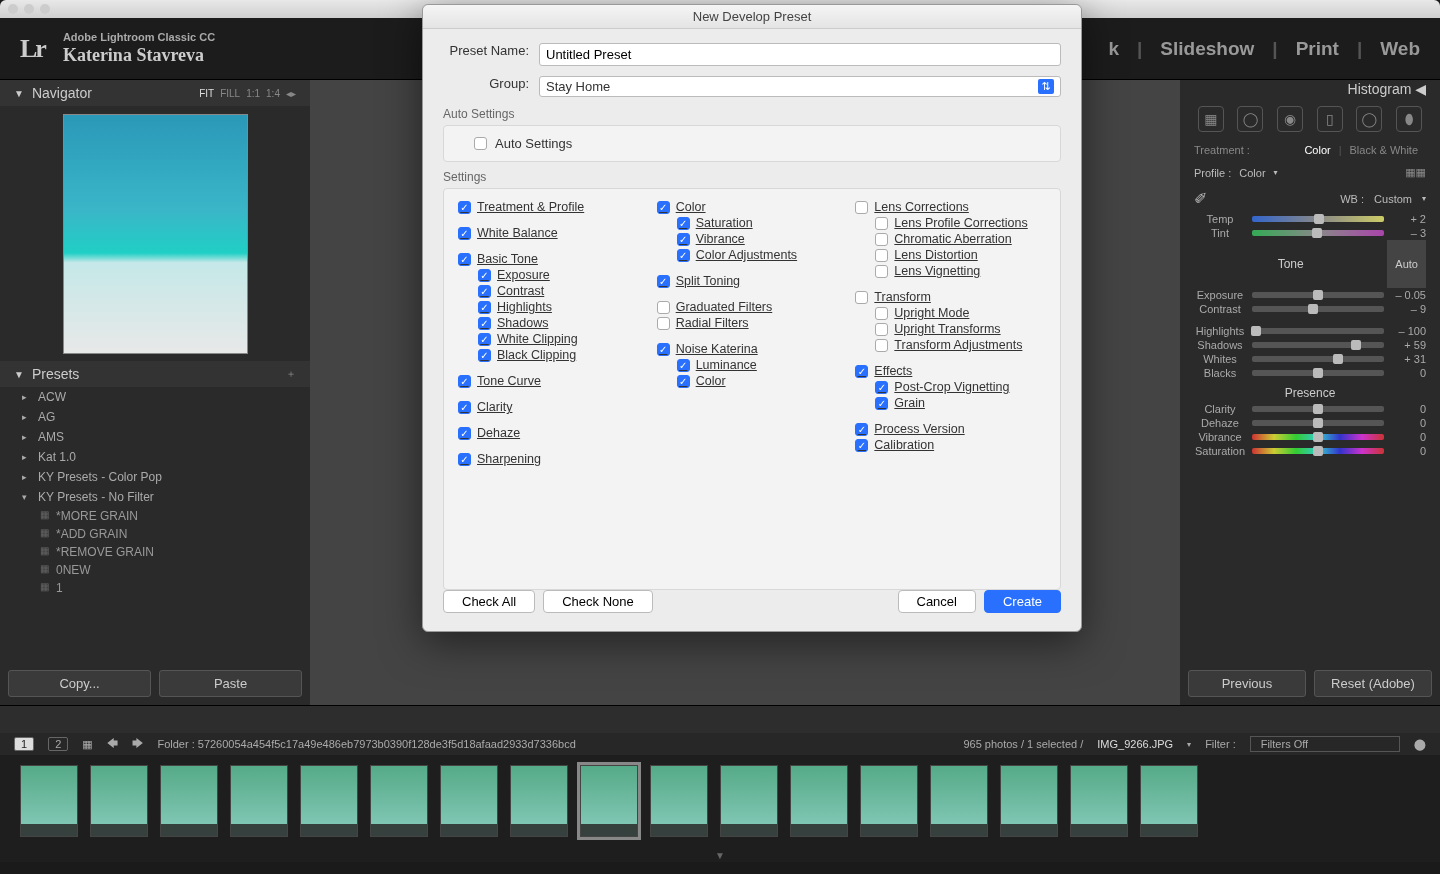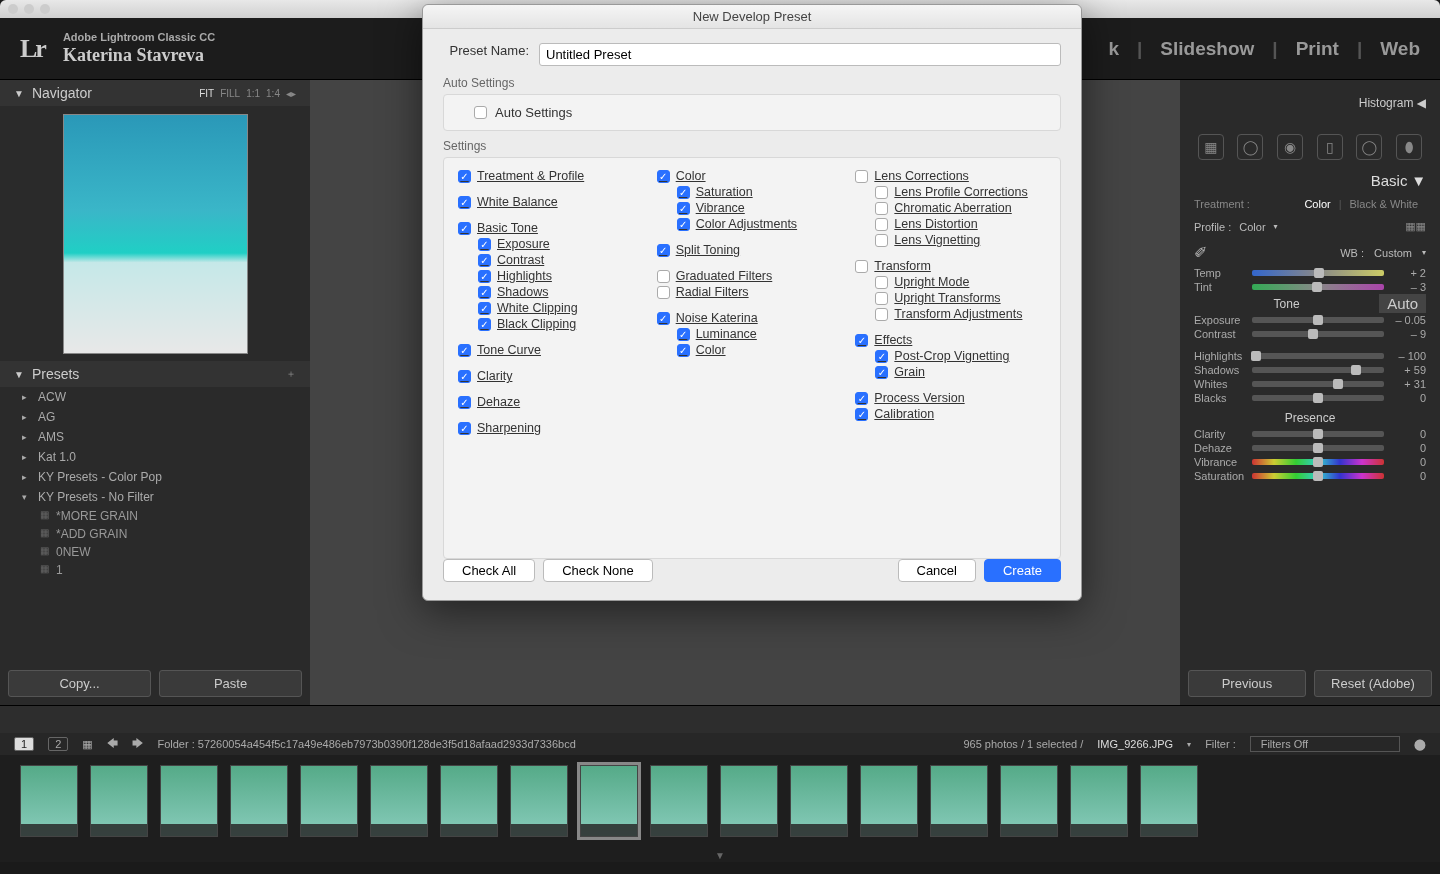--- a/index.html
+++ b/index.html
@@ -38,31 +38,31 @@
 .preset-item::before { content: "▸"; position: absolute; left: 22px; font-size: 9px; top: 5px; }
 .preset-item.open::before { content: "▾"; }
 .preset-sub { padding-left: 56px; color: #999; font-size: 12px; padding-top: 2px; padding-bottom: 2px; position: relative; }
 .preset-sub::before { content: "▦"; position: absolute; left: 40px; font-size: 10px; color:#666; }
 
 
 .panel-buttons { display: flex; gap: 8px; padding: 8px; margin-top: auto; }
 .panel-buttons button { flex: 1; background: #3a3a3a; color: #ccc; border: 1px solid #555; border-radius: 3px; padding: 5px; font-size: 13px; }
 
 
-.histogram-header { text-align: right; padding: 16px 14px; color: #ccc; font-size: 12px; }
+.histogram-header { text-align: right; padding: 1px 14px; color: #ccc; font-size: 14px; }
 .tool-row { display: flex; gap: 6px; padding: 8px 14px; justify-content: space-around; }
 .tool-row .tool { width: 26px; height: 26px; border: 1px solid #555; border-radius: 4px; display:flex; align-items:center; justify-content:center; color:#888; font-size:14px; }
 .basic-hdr { text-align: right; color: #ddd; font-size: 15px; padding: 4px 14px; font-family: Georgia, serif; }
 .treatment-row { display: flex; padding: 4px 14px; font-size: 11px; color: #888; align-items: center; }
 .treatment-row .label { flex:1; }
 .treatment-row .opt { padding: 0 8px; }
 .treatment-row .opt.active { color: #fff; }
 .profile-row { display: flex; padding: 6px 14px; font-size: 11px; color: #bbb; align-items: center; gap:8px;}
 .slider-row { display: flex; align-items: center; padding: 1px 14px; font-size: 11px; color: #aaa; }
-.slider-row .lbl { width: 58px; text-align: left; padding-right: 6px; }
+.slider-row .lbl { width: 58px; text-align: center; padding-right: 6px; }
 .slider-row .track { flex: 1; height: 6px; background: #555; border-radius: 2px; position: relative; }
 .slider-row .thumb { position: absolute; width: 10px; height: 10px; background: #bbb; border-radius: 2px; top: -2px; transform: translateX(-50%); }
 .slider-row .val { width: 42px; text-align: right; }
 .section-label { text-align: center; color: #ccc; font-size: 12px; padding: 6px 0 2px; }
 .wb-row { display:flex; padding: 4px 14px; align-items:center; color:#bbb; font-size:11px; gap:10px; }
 .grid-icons { margin-left:auto; color:#888; }
 
 
 .toolbar-strip { height: 28px; background: #2d2d2d; border-top: 1px solid #000; }
 .status-bar { height: 22px; background: #272727; display: flex; align-items: center; padding: 0 14px; color: #aaa; font-size: 11px; gap: 14px; }
@@ -156,20 +156,21 @@
     </div>
     <div id="presets-list">
         <div class="preset-item">ACW</div>
         <div class="preset-item">AG</div>
         <div class="preset-item">AMS</div>
         <div class="preset-item">Kat 1.0</div>
         <div class="preset-item">KY Presets - Color Pop</div>
         <div class="preset-item open">KY Presets - No Filter</div>
         <div class="preset-sub">*MORE GRAIN</div>
         <div class="preset-sub">*ADD GRAIN</div>
+        <div class="preset-sub">*REMOVE GRAIN</div>
         <div class="preset-sub">0NEW</div>
         <div class="preset-sub">1</div>
       </div>
     <div class="panel-buttons">
       <button>Copy...</button>
       <button>Paste</button>
     </div>
   </div>
 
   <div class="center"></div>
@@ -179,21 +180,20 @@
       <span>Histogram</span> ◀
     </div>
     <div class="tool-row">
       <div class="tool">▦</div>
       <div class="tool">◯</div>
       <div class="tool">◉</div>
       <div class="tool">▯</div>
       <div class="tool">◯</div>
       <div class="tool">⬮</div>
     </div>
-    <div class="basic-hdr"><span>Basic</span> ▼</div>
     <div class="treatment-row">
       <span class="label">Treatment :</span>
       <span class="opt active">Color</span>
       <span style="color:#555">|</span>
       <span class="opt">Black &amp; White</span>
     </div>
     <div class="profile-row">
       <span>Profile :</span>
       <span>Color</span> 
         <span style="font-size:8px">▾</span>
@@ -216,21 +216,21 @@
         <div class="slider-row">
     <span class="lbl">Tint</span>
     <span class="track tint-track">
             <span class="thumb" style="left:49%"></span>
           </span>
     <span class="val">– 3</span>
         </div>
       </div>
     <div class="section-label" style="display:flex; padding:0 14px; align-items:center;">
       <span style="flex:1; text-align:center">Tone</span>
-      <span style="background:#444;padding:1px 8px;border-radius:0;font-size:15px">Auto</span>
+      <span style="background:#444;padding:18px 8px;border-radius:0;font-size:11px">Auto</span>
     </div>
     <div id="sliders-tone">
         <div class="slider-row">
     <span class="lbl">Exposure</span>
     <span class="track ">
             <span class="thumb" style="left:50%"></span>
           </span>
     <span class="val">– 0.05</span>
         </div>
         <div class="slider-row">
@@ -383,20 +383,27 @@
   </div>
 <div class="bottom-arrow">▼</div>
 
 <div class="modal">
   <div class="modal-title">New Develop Preset</div>
   <div class="modal-body">
     <div class="form-row">
       <div class="flabel">Preset Name:</div>
       <input type="text" value="Untitled Preset" style="">
     </div>
+    <div class="form-row">
+      <div class="flabel">Group:</div>
+      <div class="select">
+        <span>Stay Home</span>
+        <span class="select-arrow">⇅</span>
+      </div>
+    </div>
 
     <div class="fieldset">
       <div class="fieldset-label">Auto Settings</div>
       <div class="fieldset-body">
         <div class="auto-settings">
           <span class="cb"></span>
           <span>Auto Settings</span>
         </div>
       </div>
     </div>

